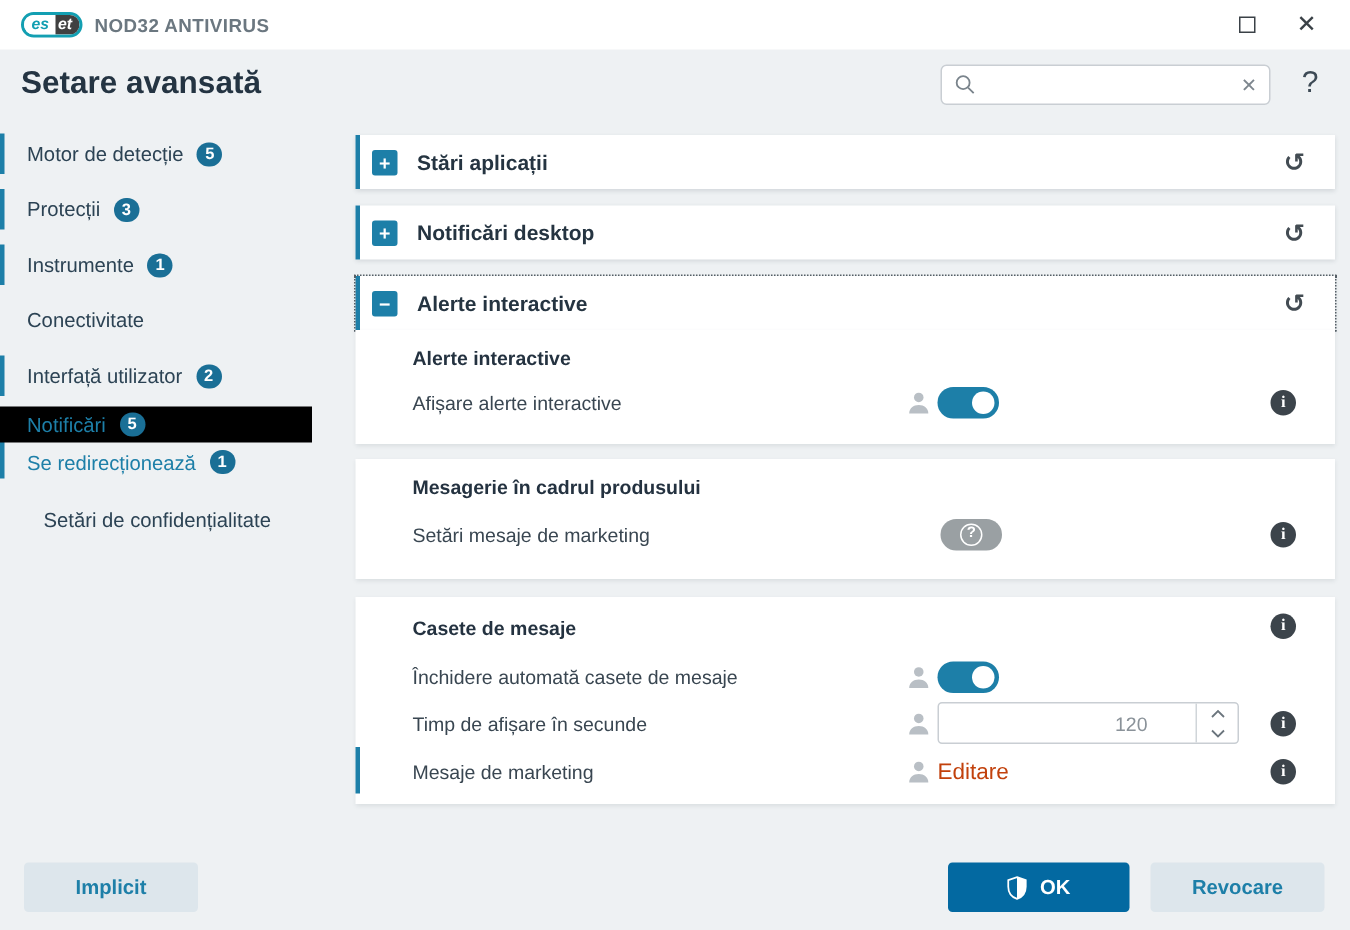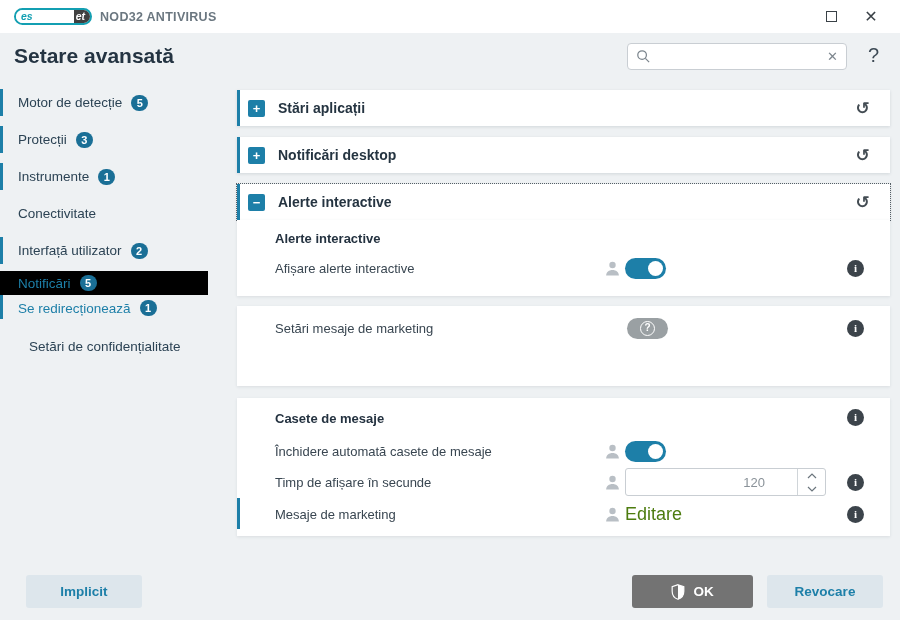--- a/index.html
+++ b/index.html
@@ -11,21 +11,21 @@
     overflow:hidden;
     position:relative;
   }
   
   .titlebar {
     position:absolute; top:0; left:0; width:900px; height:33px;
     background:#ffffff; display:flex; align-items:center; padding:0 10px 0 14px;
   }
   .logo { display:inline-flex; align-items:stretch; border:2px solid #139fb2; border-radius:9px; overflow:hidden; height:17px; font-weight:bold; font-style:italic; font-size:10.5px; line-height:13px; position:relative; }
   .logo-es { color:#139fb2; background:#fff; padding:0 4px 0 5px; display:flex; align-items:center; }
-  .logo-et { color:#fff; background:#404040; padding:0 5px 0 2px; display:flex; align-items:center;margin-left:37px; }
+  .logo-et { color:#fff; background:#404040; padding:0 5px 0 2px; display:flex; align-items:center; }
   .logo-dot { position:absolute; top:-2px; right:-3px; width:4px; height:4px; background:#139fb2; border-radius:50%; }
   .app-name { margin-left:8px; font-size:12.5px; font-weight:600; color:#6b7780; letter-spacing:0.3px; }
   .win-controls { margin-left:auto; display:flex; align-items:center; gap:18px; padding-right:8px; }
   .win-btn { width:22px; height:22px; display:flex; align-items:center; justify-content:center; cursor:pointer; color:#3a4147; }
   .maximize-glyph { width:11px; height:11px; border:1.5px solid #3a4147; display:inline-block; }
   .close-glyph { font-size:16px; line-height:16px; }
 
   
   .page-title { position:absolute; left:14px; top:44px; font-size:21px; font-weight:700; color:#243442; }
   .search-box {
@@ -93,32 +93,32 @@
     background:#3c444b; color:#fff; font-size:11px; font-weight:700;
     line-height:17px; text-align:center; font-family:"Liberation Serif","DejaVu Serif",serif; cursor:pointer;
   }
   .num-wrap { position:relative; width:201px; height:28px; }
   .num-wrap input {
     width:100%; height:100%; border:1px solid #c9ced3; border-radius:3px;
     text-align:right; padding-right:60px; font-size:13px; color:#8a9299; font-family:inherit; outline:none;
   }
   .spinner { position:absolute; right:1px; top:1px; bottom:1px; width:28px; border-left:1px solid #d0d5d9; display:flex; flex-direction:column; }
   .spin-btn { flex:1; display:flex; align-items:center; justify-content:center; cursor:pointer; }
-  .link { color:#4d7c0f; font-size:18px; cursor:pointer; }
+  .link { color:#c2410c; font-size:15px; cursor:pointer; }
   .focus-bar { position:absolute; left:0; top:100px; height:31px; width:3px; background:#1d7fa8; }
 
   
   .footer-btn {
     position:absolute; top:575px; height:33px; border:none; border-radius:3px;
     font-family:inherit; font-size:13.5px; font-weight:600; cursor:pointer;
     display:flex; align-items:center; justify-content:center;
   }
   .btn-secondary { background:#dde6ec; color:#1d7fa8; }
-  .btn-default { left:26px; width:116px; }
-  .btn-ok { left:632px; width:121px; background:#737373; color:#fff; gap:8px; }
+  .btn-default { left:16px; width:116px; }
+  .btn-ok { left:632px; width:121px; background:#0369a1; color:#fff; gap:8px; }
   .btn-cancel { left:767px; width:116px; }
 </style>
 </head>
 <body>
 
 <div class="titlebar">
   <span class="logo">
     <span class="logo-es">es</span>
     <span class="logo-et">et</span>
     <span class="logo-dot"></span>
@@ -209,20 +209,21 @@
           </svg>
         <span class="toggle">
             <span class="knob"></span>
           </span>
       </span>
       <span class="info-icon">i</span>
     </div>
   </div>
 
   <div class="body-panel panel-b">
+    <div class="group-heading">Mesagerie în cadrul produsului</div>
     <div class="setting-row">
       <span>Setări mesaje de marketing</span>
       <span class="ctrl no-person">
         <span class="toggle unknown">
             <span class="knob-q">?</span>
           </span>
       </span>
       <span class="info-icon">i</span>
     </div>
   </div>

